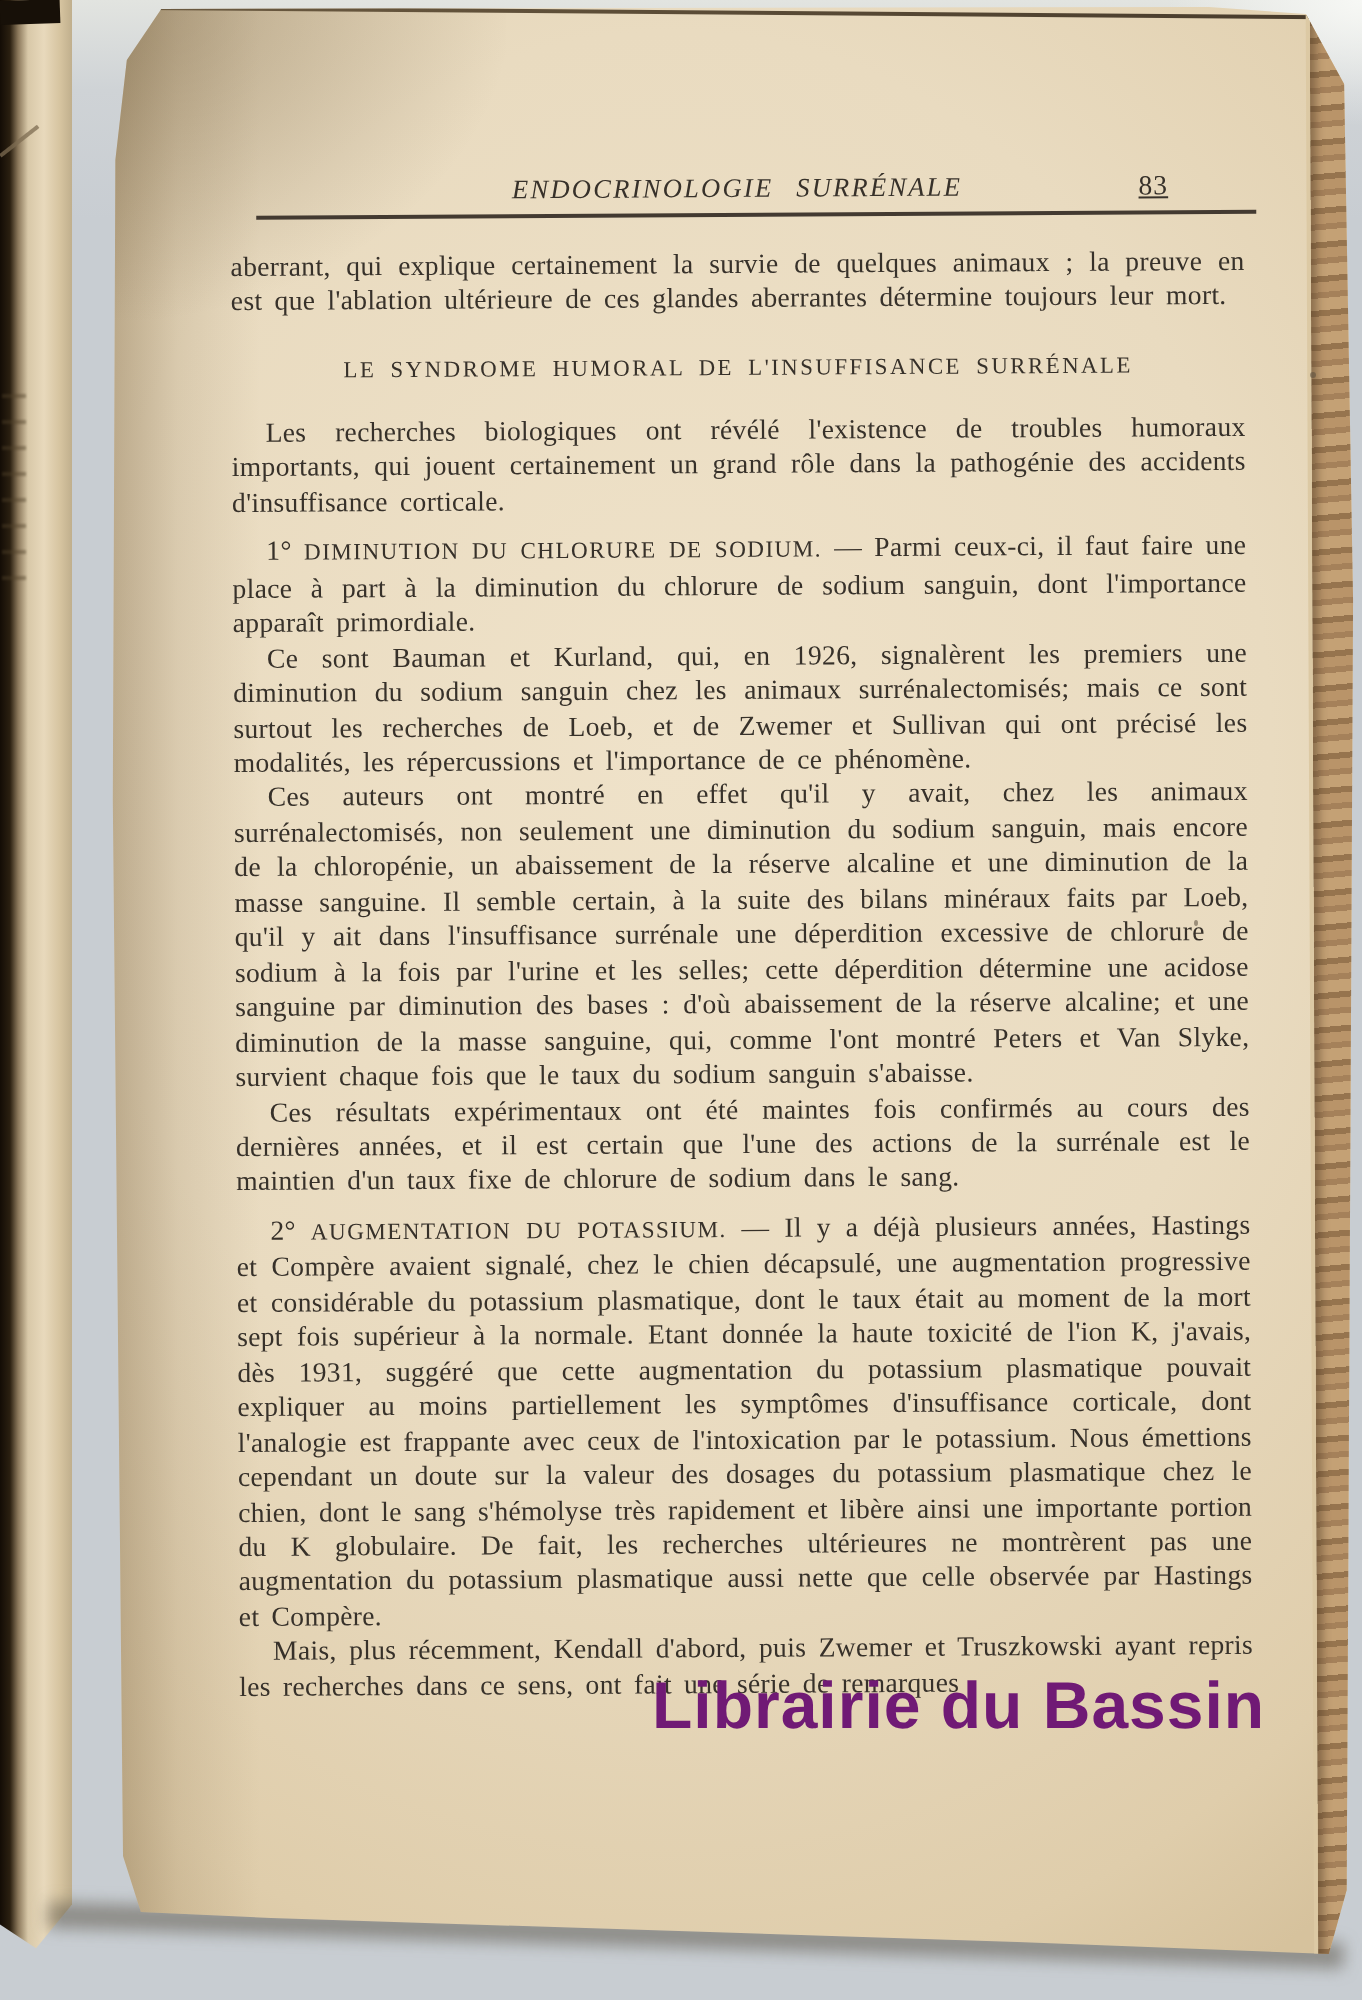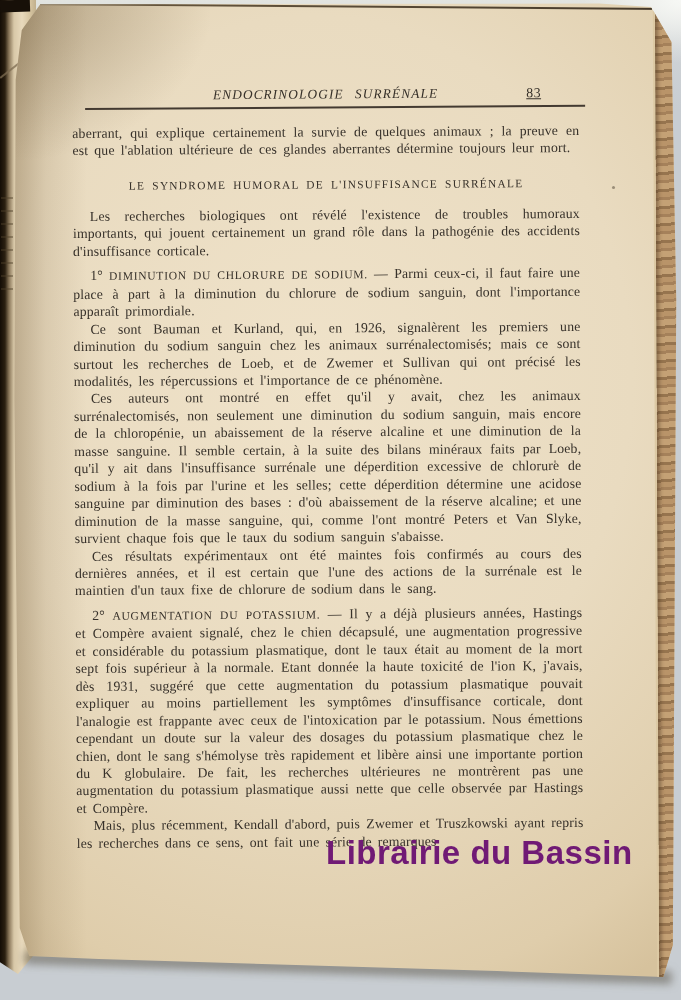--- a/index.html
+++ b/index.html
@@ -25,21 +25,21 @@
     transform:rotate(-2deg);}
 
   
   .page-shadow-bottom{position:absolute;left:24px;top:951px;width:648px;height:13px;
     background:rgba(92,87,74,.55);filter:blur(4px);
     transform:rotate(1.8deg);transform-origin:left center;}
 
   
   .page{position:absolute;inset:0;
     clip-path:polygon(3.2% 3%,5.9% .45%,88% .35%,95.6% .7%,98.6% 4.2%,99.3% 30%,98.8% 94.5%,97.4% 97.7%,73% 97.1%,14.5% 95.9%,4.3% 95.6%,2.9% 92.8%,2.1% 40%,2.3% 8%);
-    background:radial-gradient(90% 70% at 46% 38%, #efe2c9 0%, #e9dbc0 52%, #dfcdab 88%, #d6c29d 100%);}
+    background:radial-gradient(90% 70% at 46% 38%, #efe2c9 0%, #e9dbc0 52%, #dfcdab 88%, #d6c29d 100%);margin-left:43px;}
   .page-shade-left{position:absolute;left:12px;top:0;width:75px;height:100%;
     background:linear-gradient(90deg,rgba(118,94,58,.40),rgba(118,94,58,.14) 45%,rgba(118,94,58,0));}
   .page-shade-topleft{position:absolute;left:0;top:0;width:210px;height:160px;
     background:radial-gradient(ellipse at 0 0,rgba(100,80,50,.42),rgba(100,80,50,0) 72%);}
   .page-top-edge{position:absolute;left:30px;top:3px;width:622px;height:2px;
     background:linear-gradient(90deg,#6b5a40,#463a2b);transform:rotate(.45deg);
     transform-origin:left center;filter:blur(.2px);}
   .deckle{position:absolute;right:3px;top:5px;width:21px;height:990px;
     transform:rotate(-.25deg);border-left:2px solid #dcc9a4;
     background:repeating-linear-gradient(175deg,#b99469 0 5px,#a5815a 5px 8px,#c4a175 8px 14px,#96744e 14px 17px);

